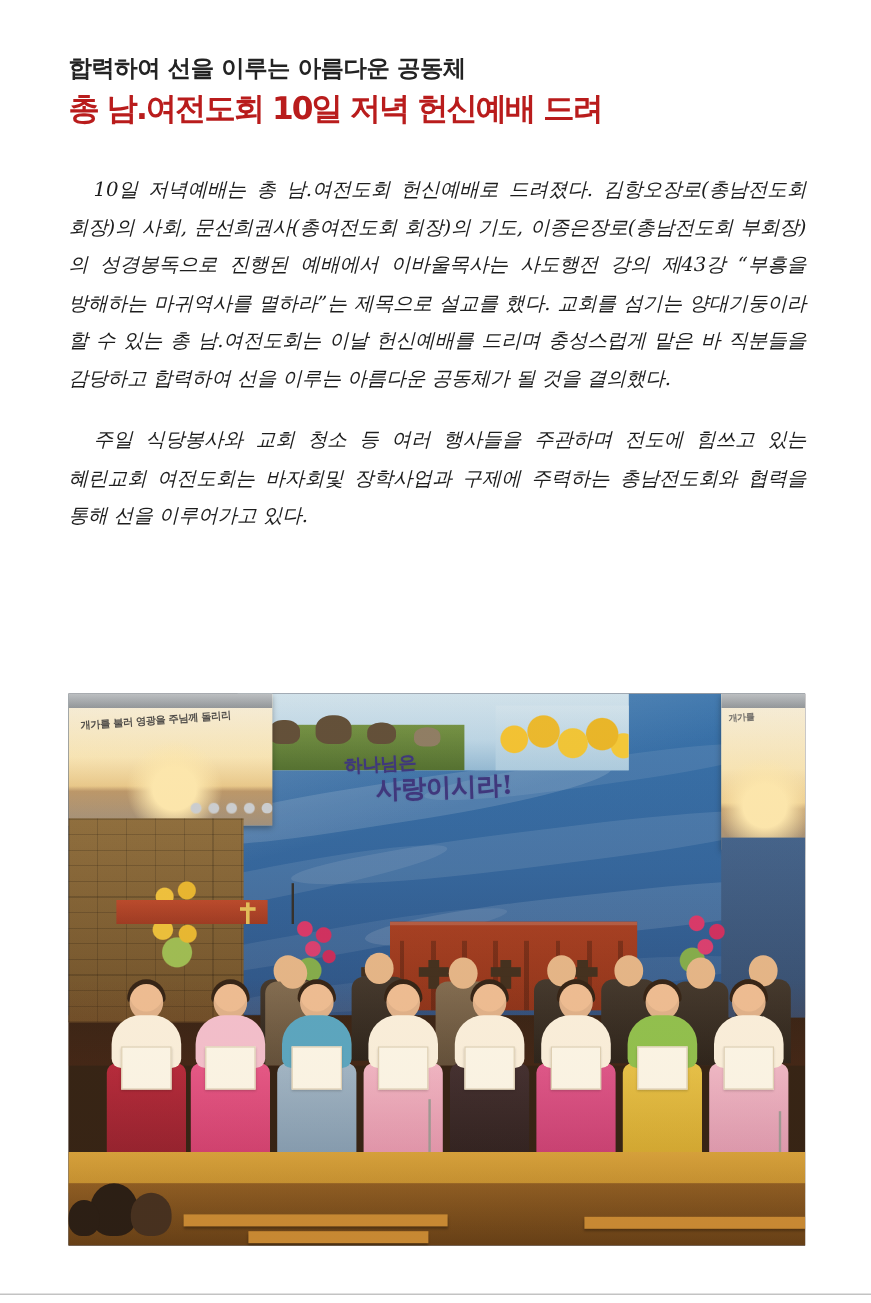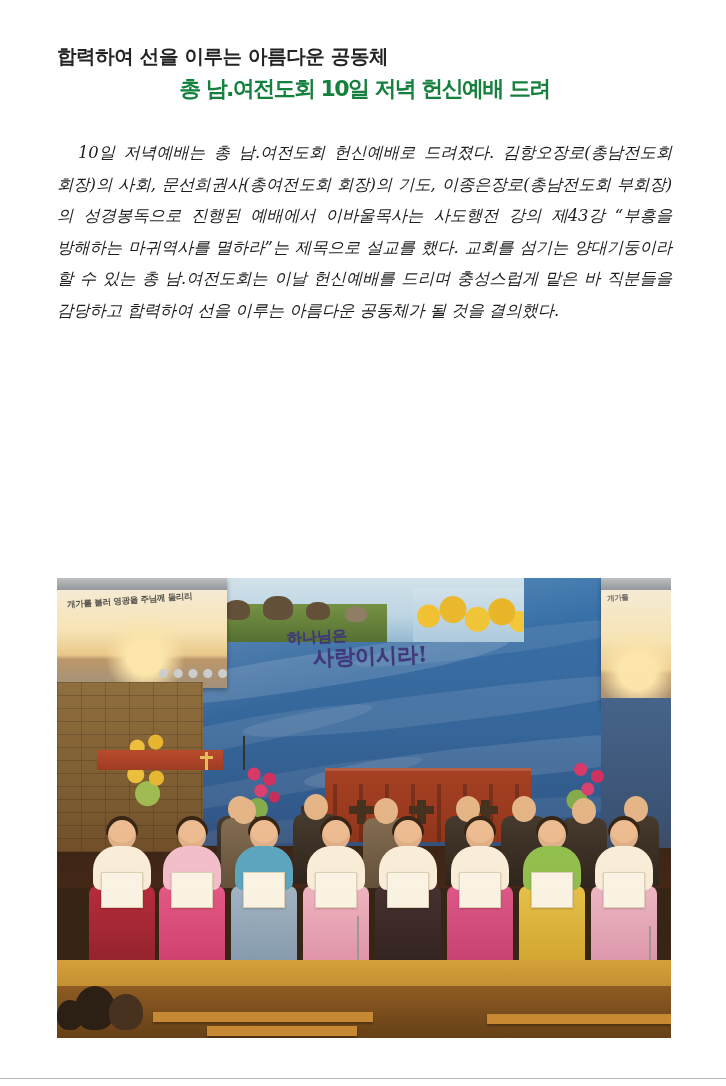--- a/index.html
+++ b/index.html
@@ -30,28 +30,27 @@
   }
   .kicker {
     font-size: 19.5px;
     font-weight: 700;
     letter-spacing: -0.4px;
     color: #232323;
     line-height: 1.35;
     margin: 0 0 6px 0;
   }
   .headline {
-    font-size: 22px;
+    font-size: 26px;
     font-weight: 700;
     letter-spacing: -1.6px;
-    color: #15803d;
+    color: #b91c1c;
     line-height: 1.22;
     margin: 0;
     white-space: nowrap;
-    text-align: center;
   }
   .body-copy {
     margin-top: 34px;
     font-style: italic;
   }
   .para {
     font-family: "DejaVu Serif", "Liberation Serif", serif;
     font-size: 16.4px;
     line-height: 31.5px;
     color: #1d1d1d;
@@ -313,20 +312,21 @@
 
 <div class="page">
 
   <div class="article">
     <div class="kicker">합력하여 선을 이루는 아름다운 공동체</div>
 
     <h1 class="headline">총 남.여전도회 10일 저녁 헌신예배 드려</h1>
 
     <div class="body-copy">
       <p class="para">10일 저녁예배는 총 남.여전도회 헌신예배로 드려졌다. 김항오장로(총남전도회 회장)의 사회, 문선희권사(총여전도회 회장)의 기도, 이종은장로(총남전도회 부회장)의 성경봉독으로 진행된 예배에서 이바울목사는 사도행전 강의 제43강 “부흥을 방해하는 마귀역사를 멸하라”는 제목으로 설교를 했다. 교회를 섬기는 양대기둥이라 할 수 있는 총 남.여전도회는 이날 헌신예배를 드리며 충성스럽게 맡은 바 직분들을 감당하고 합력하여 선을 이루는 아름다운 공동체가 될 것을 결의했다.</p>
+      <p class="para">주일 식당봉사와 교회 청소 등 여러 행사들을 주관하며 전도에 힘쓰고 있는 혜린교회 여전도회는 바자회및 장학사업과 구제에 주력하는 총남전도회와 협력을 통해 선을 이루어가고 있다.</p>
     </div>
   </div>
 
   <div class="photo-wrap">
     <div class="photo">
 
       <div class="banner-bg">
         <div class="wave w1"></div>
         <div class="wave w2"></div>
         <div class="wave w3"></div>

